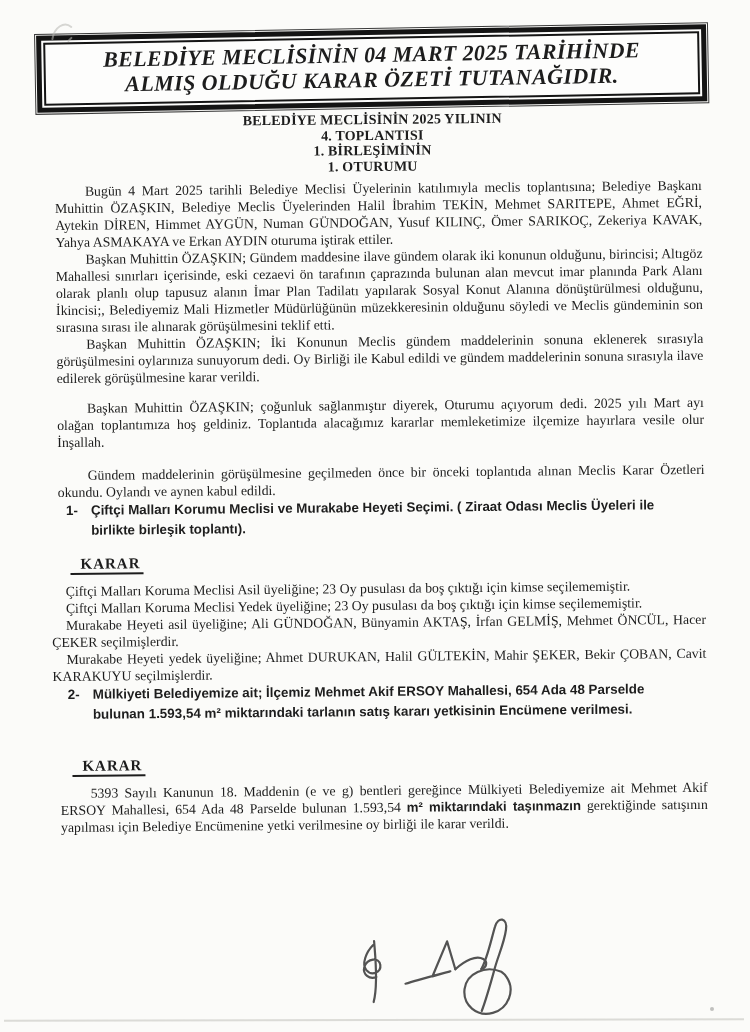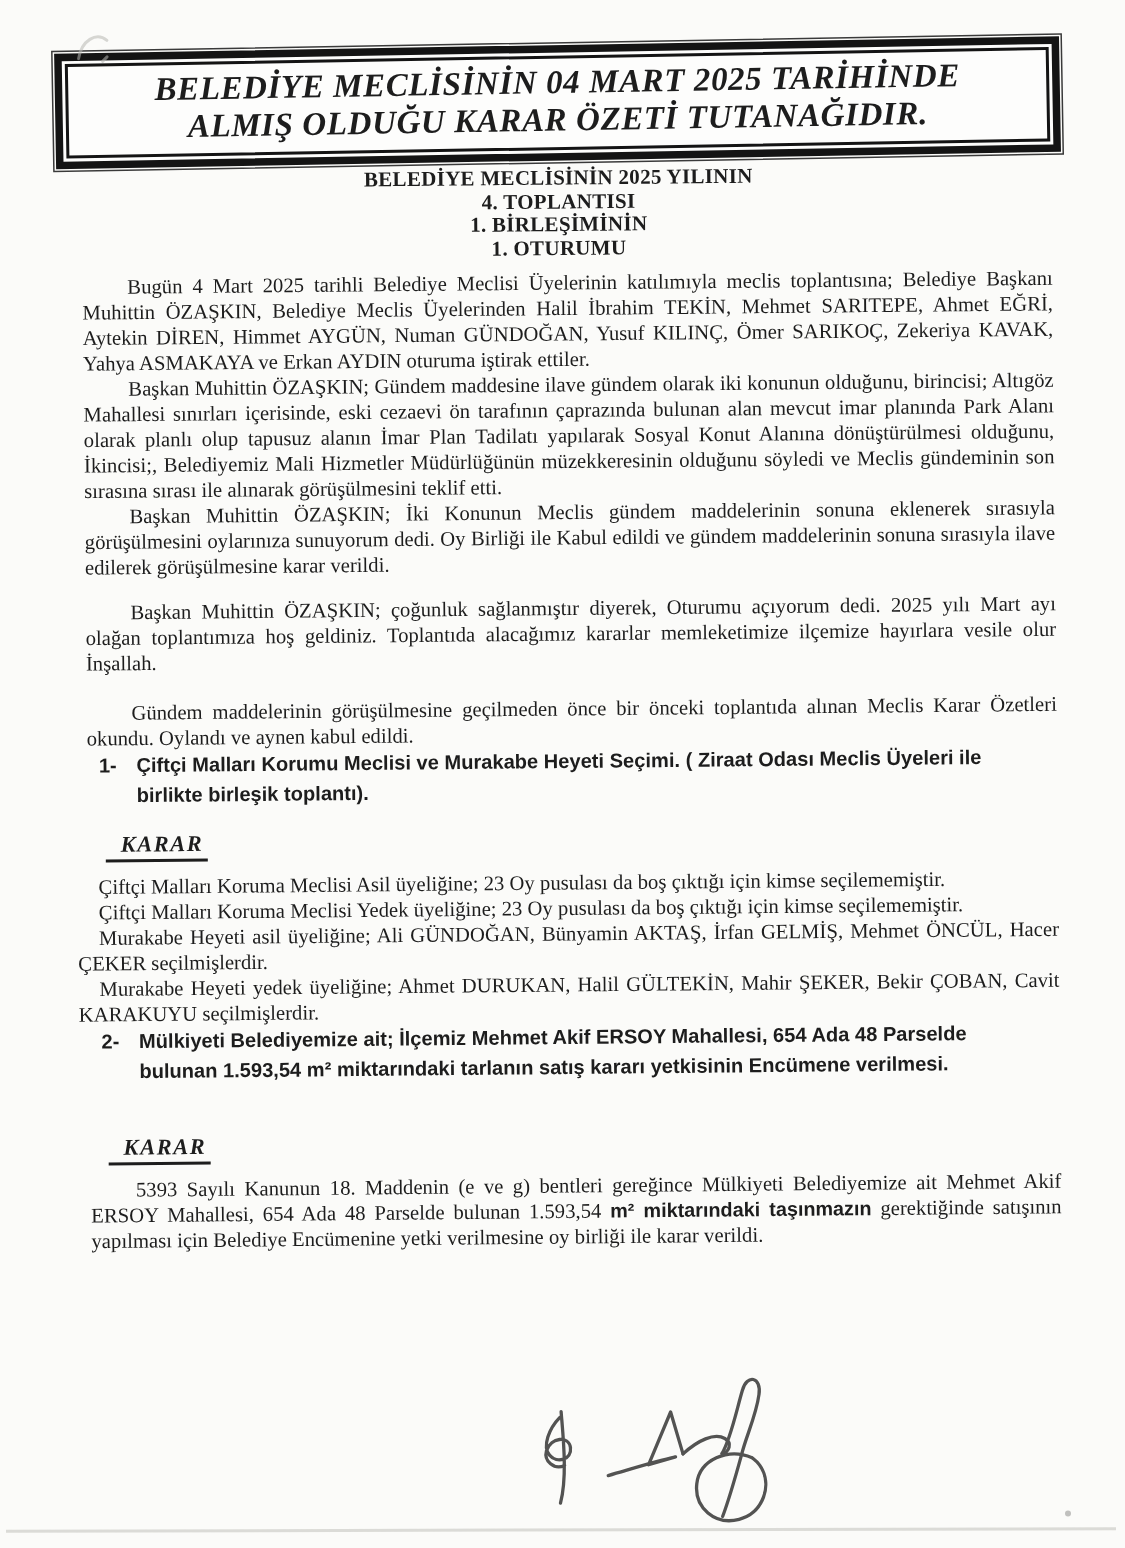--- a/index.html
+++ b/index.html
@@ -60,21 +60,20 @@
     margin:0 20px 0 8px;
   }
   .item-num{flex:0 0 16px;}
   
   .karar-heading{
     font-size:15px; font-weight:bold; letter-spacing:1px;
     margin:16px 0 8px 12px;
     display:inline-block;
     border-bottom:2px solid #1d1d1d;
     padding:0 3px 0 10px;
-    font-style:italic;
   }
   .karar-block{margin-top:0;}
   .karar-line{
     font-size:13.8px; line-height:17px; margin:0;
     text-indent:14px; text-align:justify;
     margin-left:-7px;
   }
   .mixed .sansbold{
     font-family:"Liberation Sans", sans-serif;
     font-weight:bold; font-size:13.2px;

